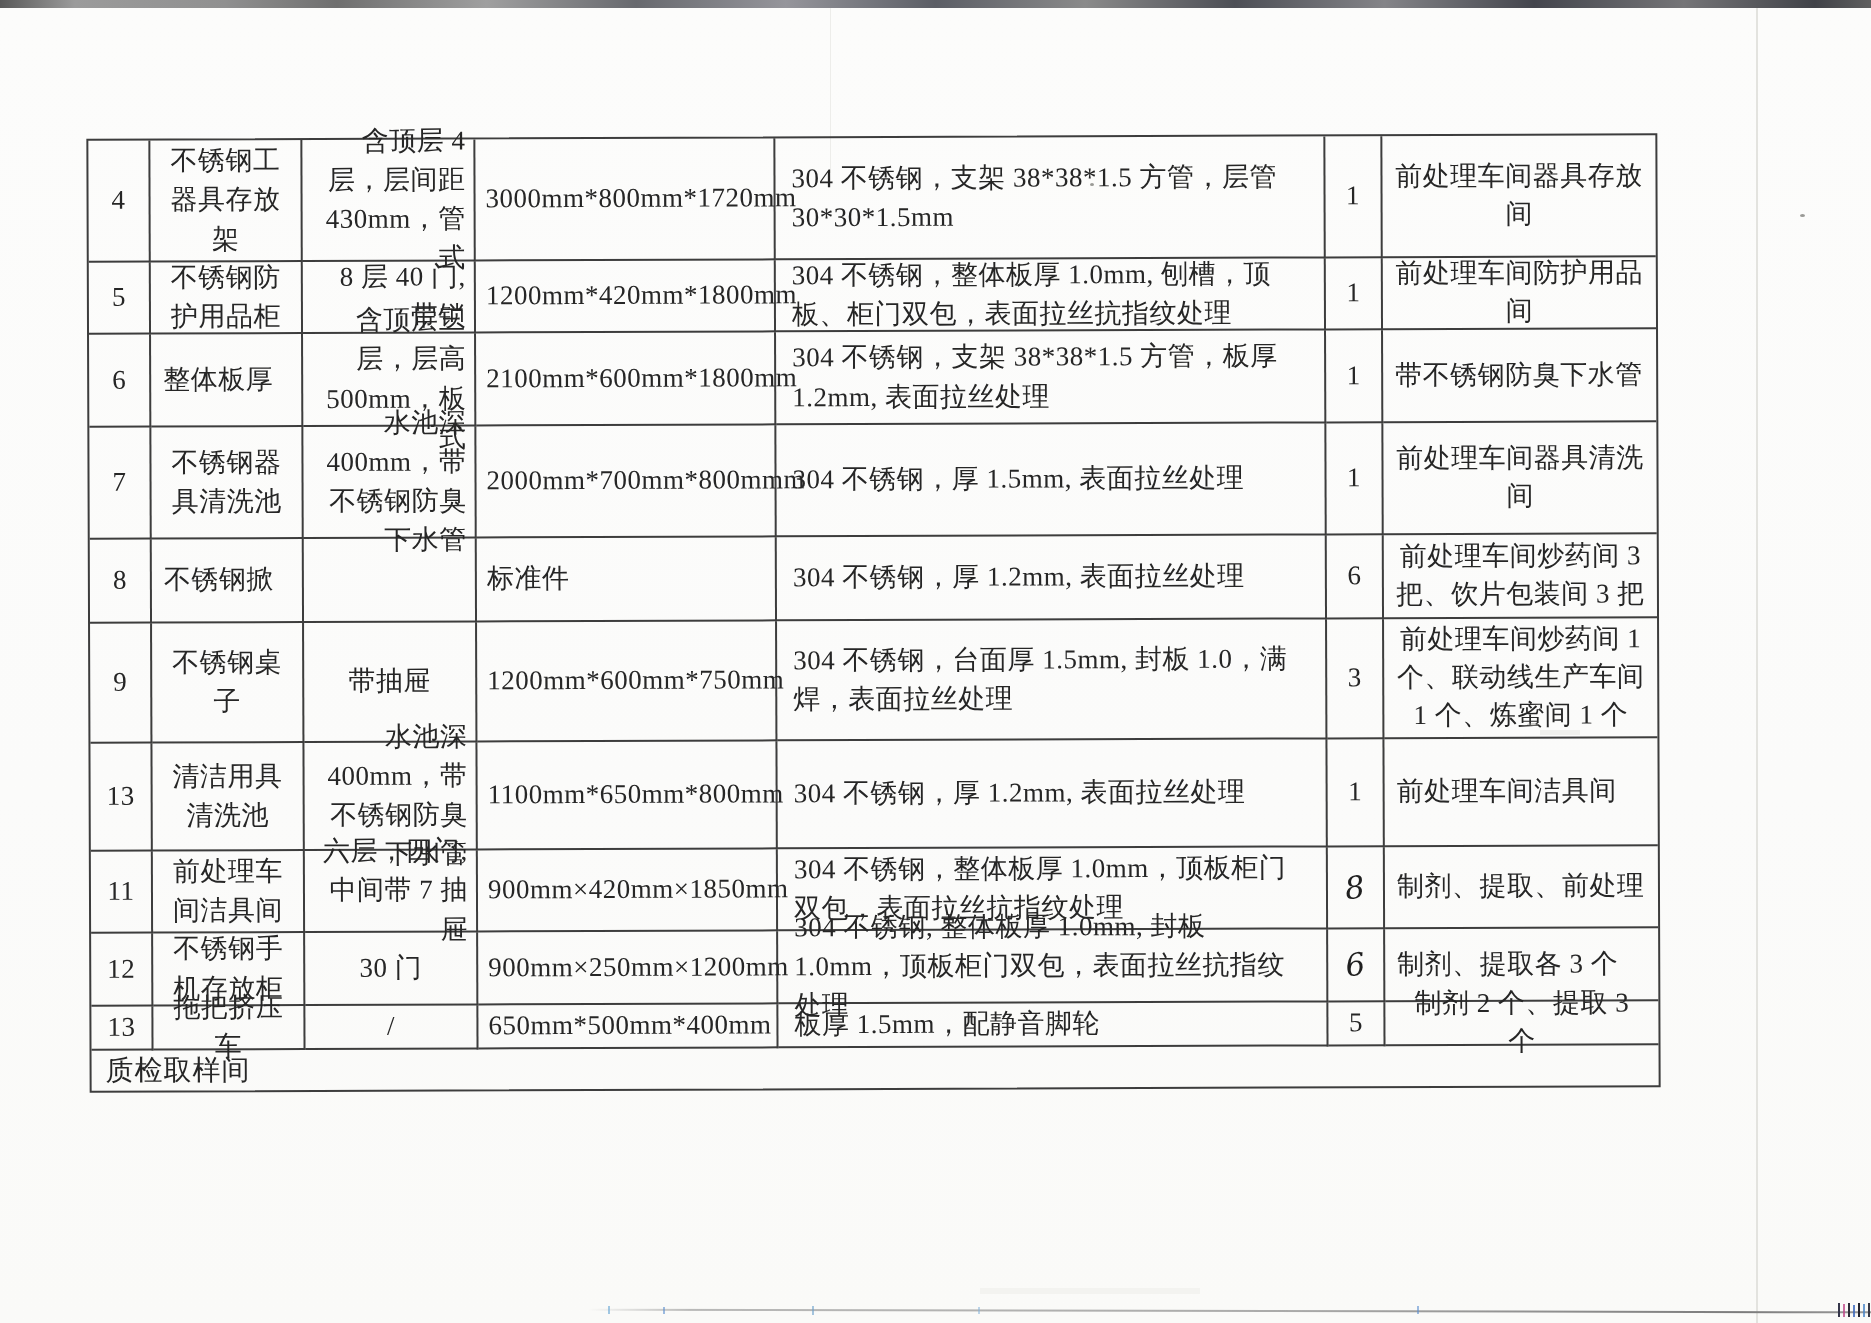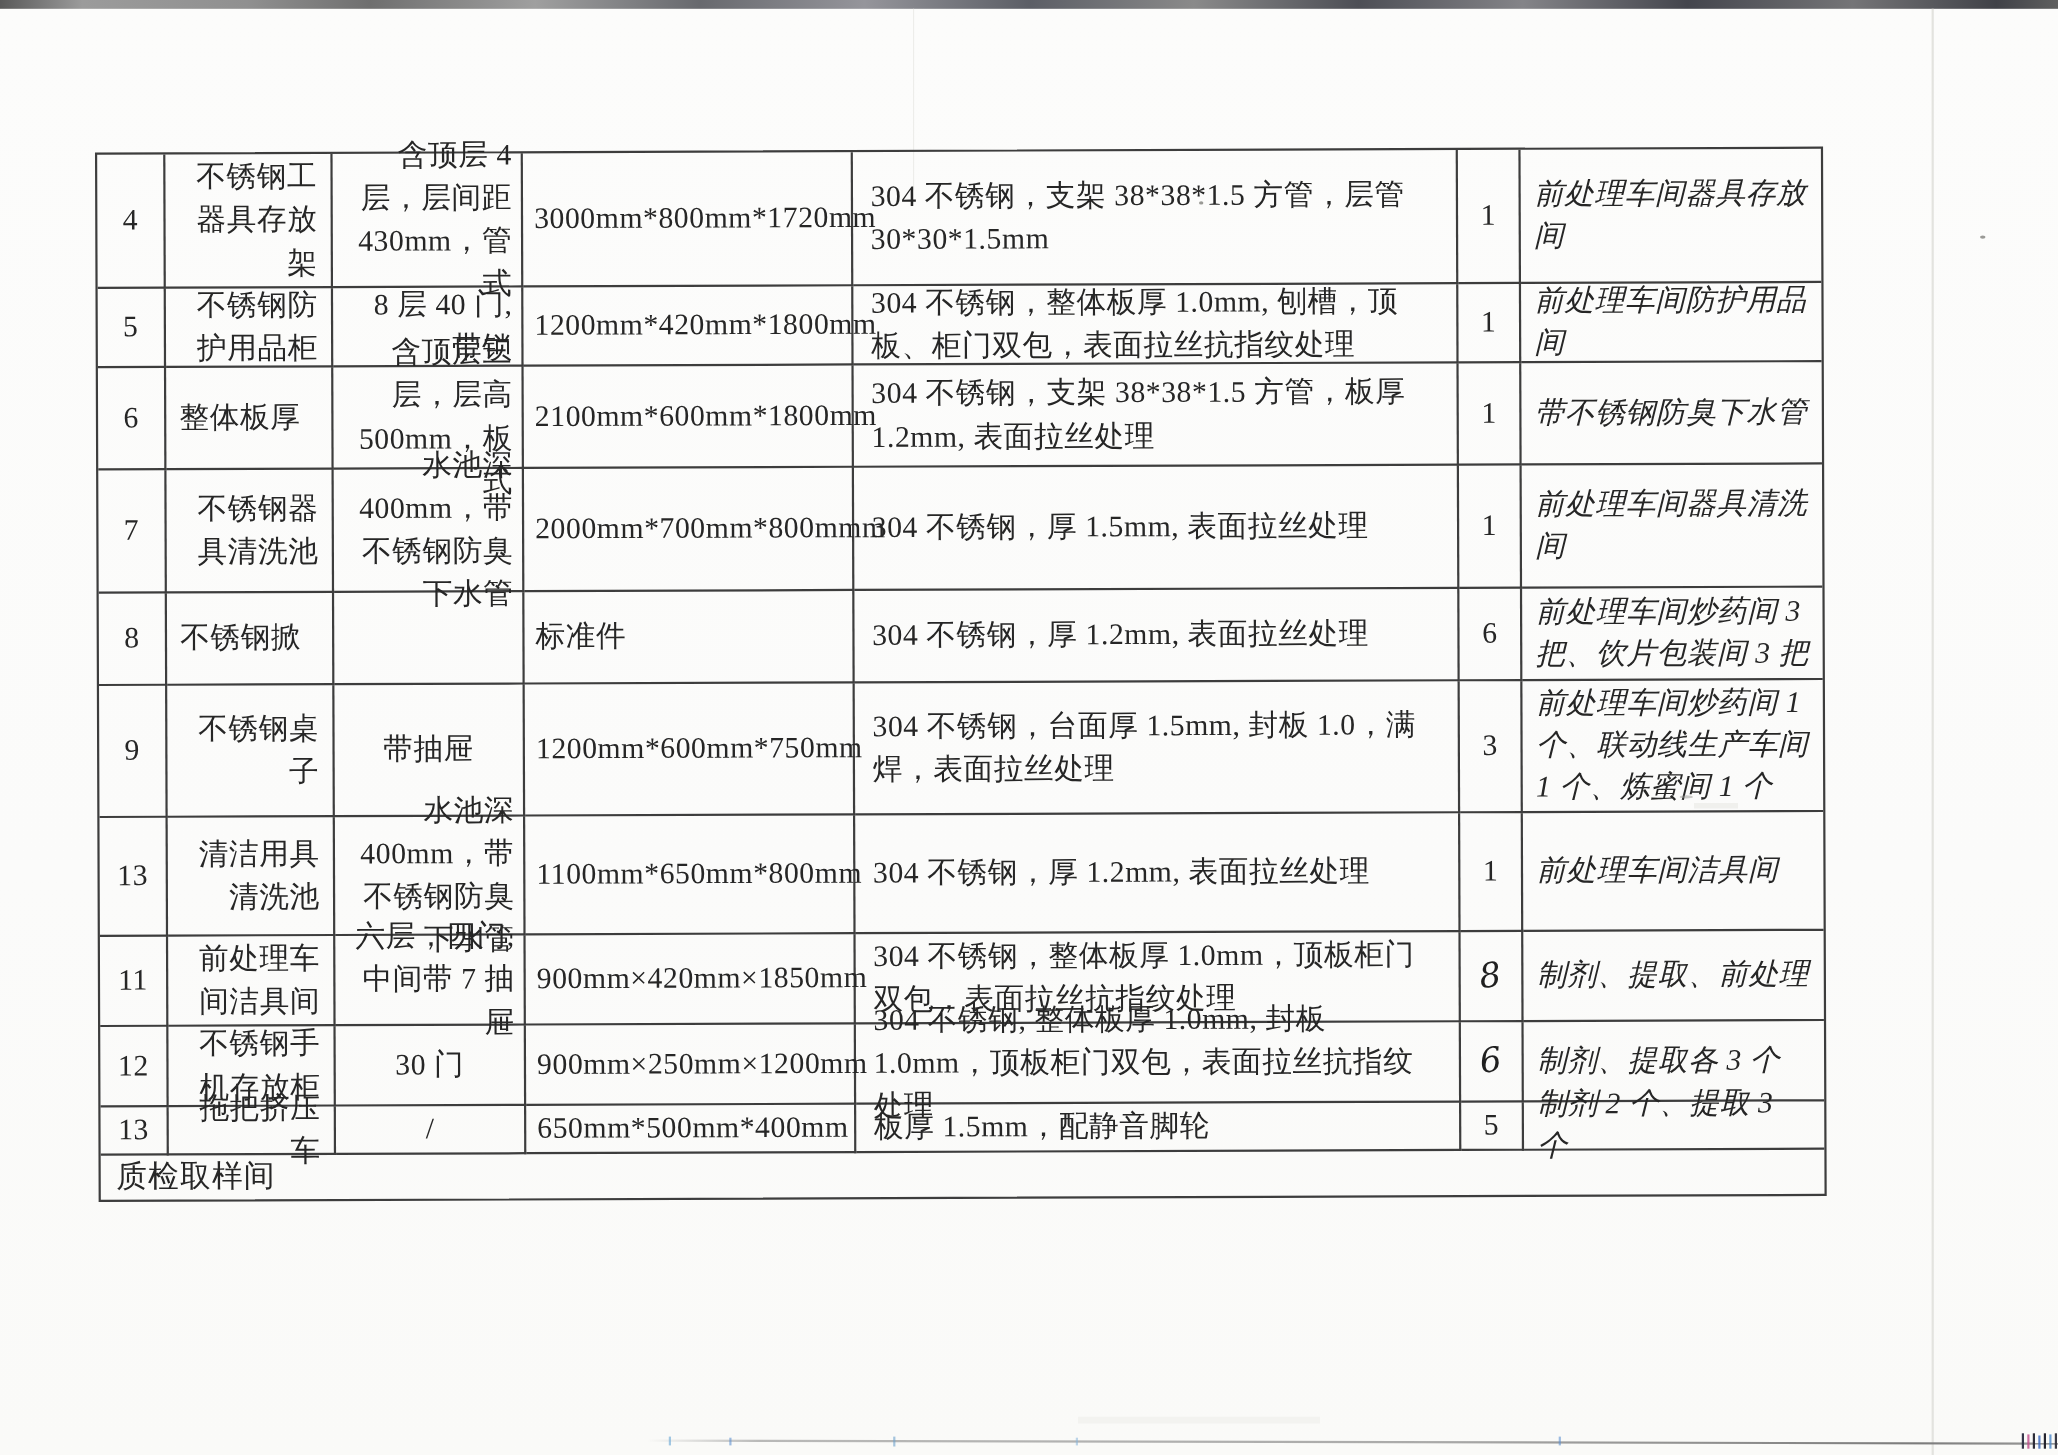--- a/index.html
+++ b/index.html
@@ -46,26 +46,26 @@
   .trow{display:contents;}
   .cell{
     border-right:2px solid #3d3d3d;
     border-bottom:2px solid #3d3d3d;
     display:flex;align-items:center;
     box-sizing:border-box;
     letter-spacing:.5px;
   }
   .cell:nth-child(7n){border-right:none;}
   .c-no{justify-content:center;}
-  .c-name{padding:16px 12px;text-align:right;}
+  .c-name{padding:16px 12px;text-align:center;}
   .c-spec{justify-content:center;text-align:right;padding:4px 8px;}
   .c-dim{padding:4px 10px;text-align:left;}
   .c-desc{padding:4px 16px;text-align:left;}
   .c-qty{justify-content:center;}
-  .c-loc{padding:4px 12px;text-align:left;line-height:1.4;font-style:italic;}
+  .c-loc{padding:4px 12px;text-align:center;line-height:1.4;}
   .footer-cell{
     grid-column:1 / -1;
     border-right:none;border-bottom:none;
     padding:2px 14px;
     display:flex;align-items:center;
     font-size:28px;letter-spacing:1px;
   }
   .hand{
     font-family:"DejaVu Serif",serif;
     font-style:italic;

